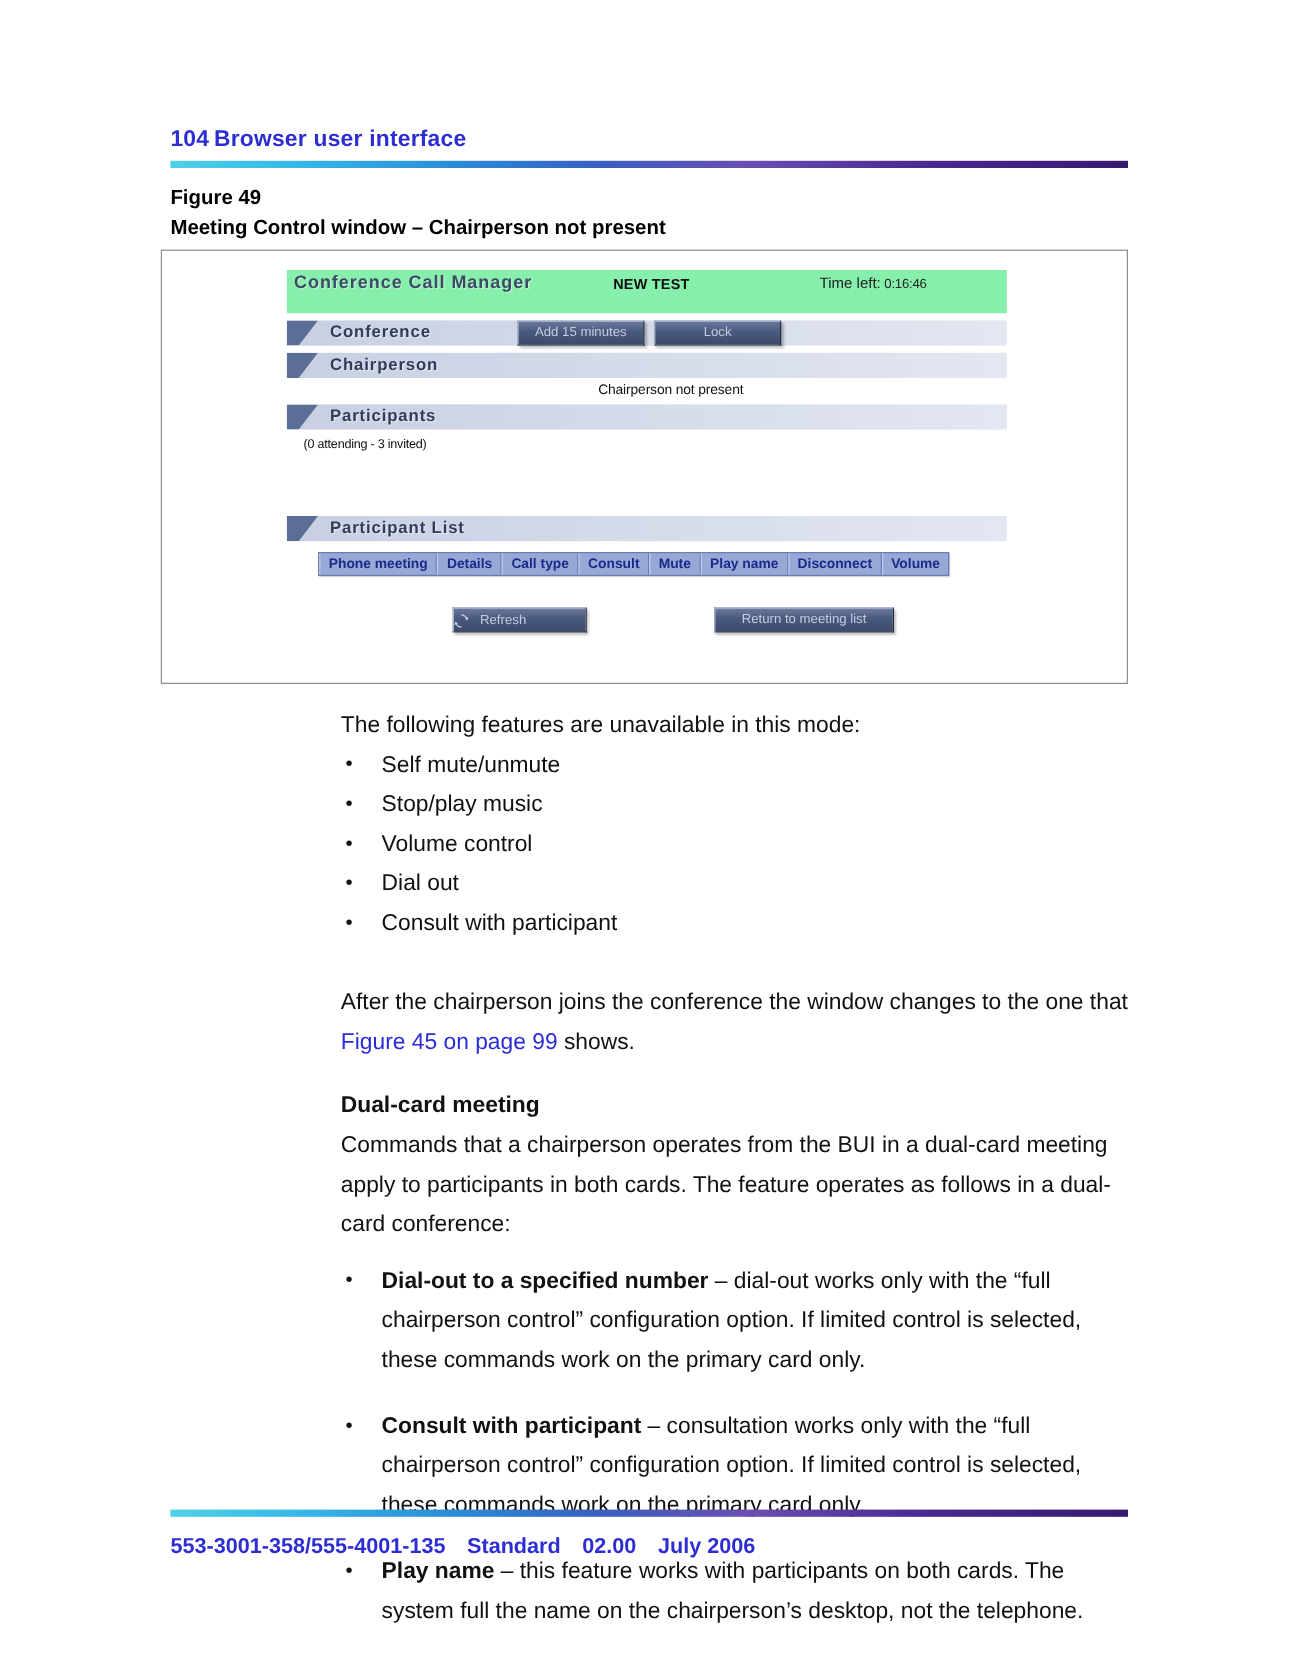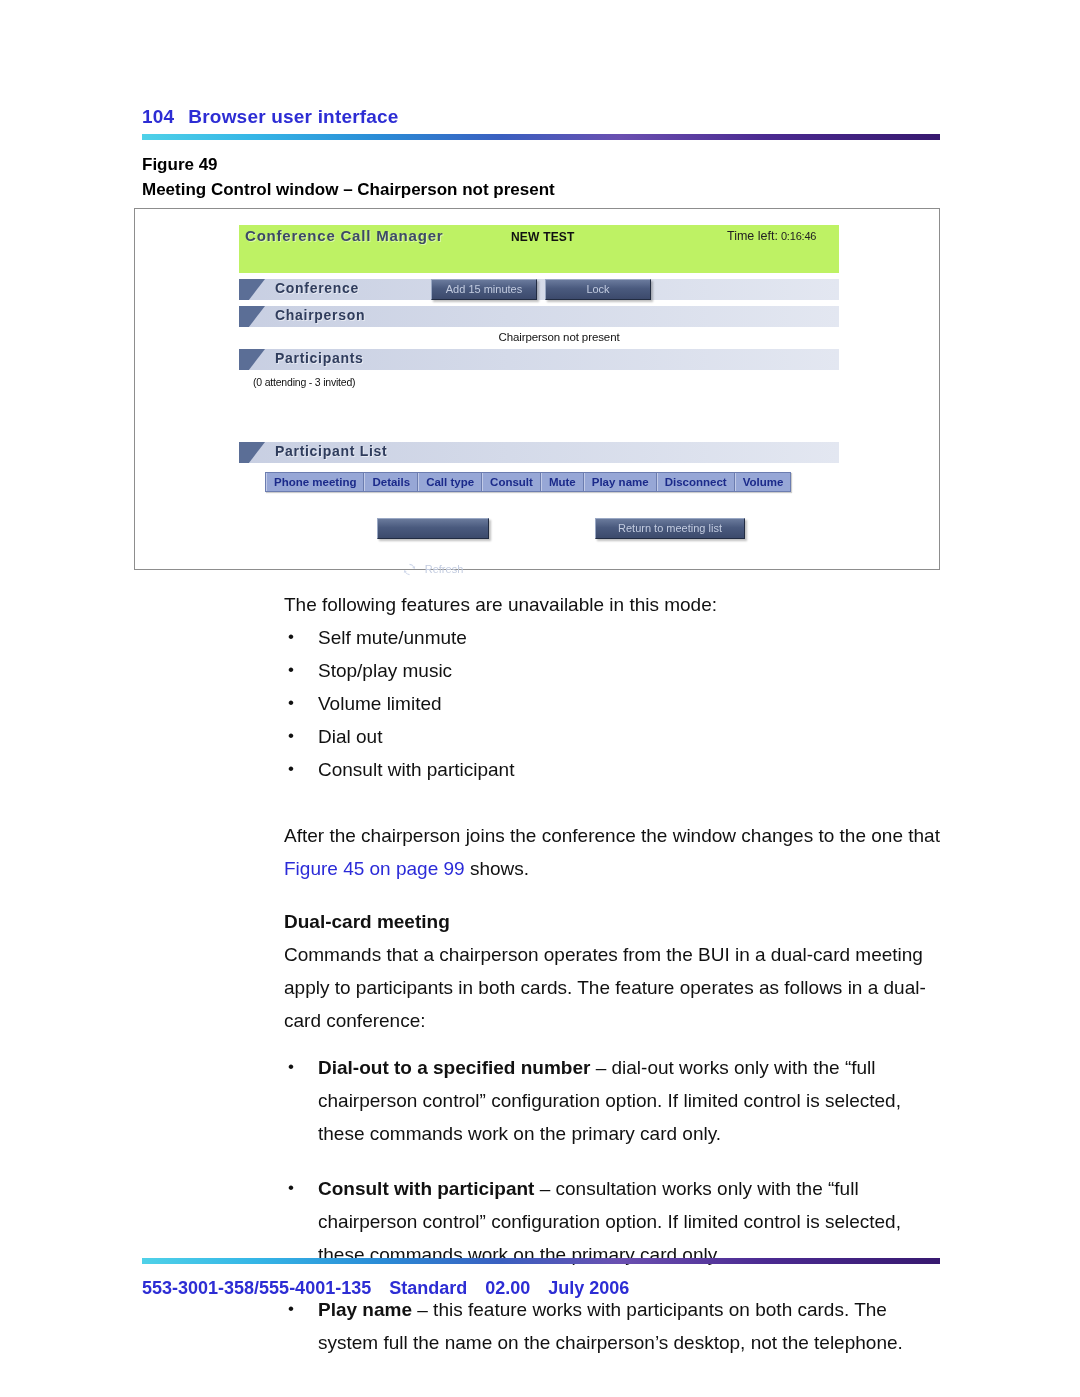--- a/index.html
+++ b/index.html
@@ -24,21 +24,21 @@
     top: 106px;
     width: 798px;
   }
   .page-header-line {
     font-size: 19px;
     font-weight: bold;
     color: #2d2dd4;
     letter-spacing: 0.2px;
     white-space: nowrap;
   }
-  .page-header-line .pg-num { margin-right: 14px; }
+  .page-header-line .pg-num { margin-right: 4px; }
   .rule-gradient {
     margin-top: 6px;
     height: 6px;
     width: 798px;
     background: linear-gradient(to right,
         #4fd1e8 0%,
         #35b6e6 14%,
         #2a8bd6 30%,
         #3a5fc0 45%,
         #6a4fb0 60%,
@@ -76,22 +76,22 @@
   
   .ccm {
     position: absolute;
     left: 104px;
     top: 16px;
     width: 600px;
   }
 
   
   .ccm-titlebar {
-    height: 48px;
-    background: #bef264;
+    height: 36px;
+    background: #86efac;
     position: relative;
   }
   .ccm-appname {
     position: absolute;
     left: 6px;
     top: 2px;
     font-size: 15px;
     font-weight: bold;
     color: #3d4a66;
     letter-spacing: 0.8px;
@@ -106,21 +106,20 @@
     color: #111;
     letter-spacing: 0.2px;
   }
   .ccm-timeleft {
     position: absolute;
     left: 444px;
     top: 4px;
     font-size: 12.5px;
     color: #222;
     white-space: nowrap;
-    margin-left: 44px;
   }
   .ccm-timeleft .tl-value {
     font-size: 11px;
     margin-left: 3px;
     letter-spacing: -0.2px;
   }
 
   
   .sect-bar {
     position: relative;
@@ -226,24 +225,23 @@
   .btn-refresh {
     position: absolute;
     left: 138px;
     top: 0;
     width: 110px;
     position: absolute;
   }
   .btn-refresh .rf-inner {
     display: flex;
     align-items: center;
-    justify-content: center;
+    justify-content: flex-start;
     gap: 9px;
     height: 19px;
-    margin-top: 40px;
   }
   .refresh-icon {
     width: 13px; height: 13px;
     flex: 0 0 13px;
     display: block;
   }
   .btn-return {
     position: absolute;
     left: 356px;
     top: 0;
@@ -406,21 +404,21 @@
   </div>
 </div>
 
 <div class="body-copy">
 
   <p>The following features are unavailable in this mode:</p>
 
   <ul class="bullets">
     <li>Self mute/unmute</li>
     <li>Stop/play music</li>
-    <li>Volume limited</li>
+    <li>Volume control</li>
     <li>Dial out</li>
     <li>Consult with participant</li>
   </ul>
 
   <div class="para-gap"></div>
 
   <p><span>After the chairperson joins the conference the window changes to the one that </span><span class="link-blue">Figure 45 on page 99</span><span> shows.</span></p>
 
   <div style="height:20px"></div>
 

